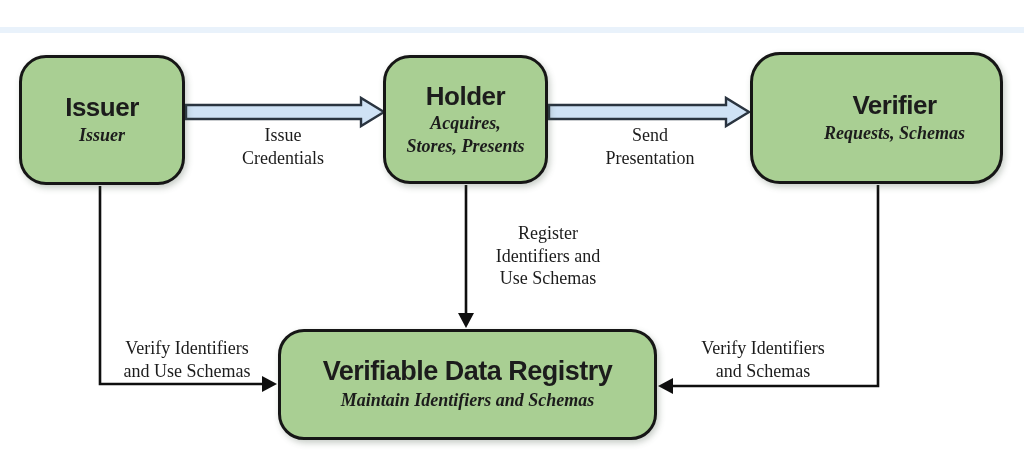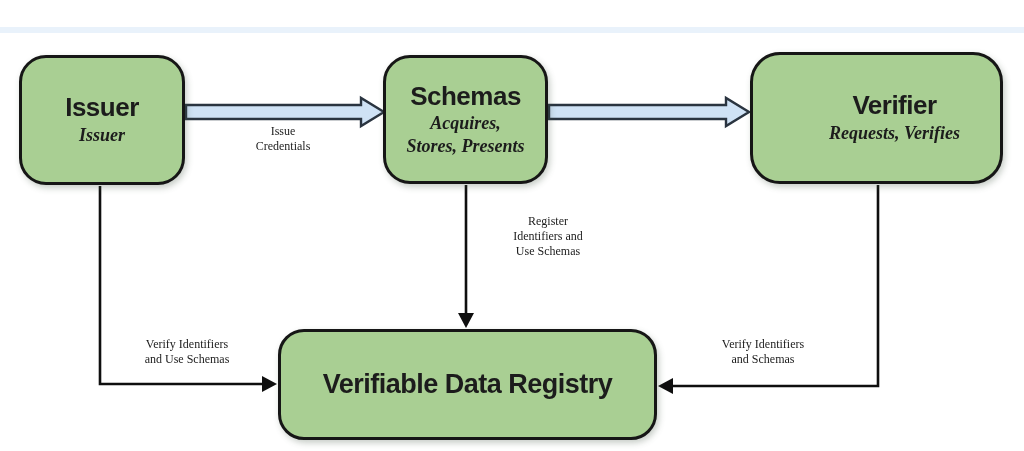--- a/index.html
+++ b/index.html
@@ -85,28 +85,28 @@
   .node-issuer   { left: 19px;  top: 28px;  width: 166px; height: 130px; border-radius: 27px; }
   .node-holder   { left: 383px; top: 28px;  width: 165px; height: 129px; border-radius: 27px; }
   .node-verifier { left: 750px; top: 25px;  width: 253px; height: 132px; border-radius: 30px; padding-left: 36px; }
   .node-registry { left: 278px; top: 302px; width: 379px; height: 111px; border-radius: 26px; }
   .node-registry .node-title { font-size: 27px; }
 
   .edge-label {
     position: absolute;
     text-align: center;
     font-family: "Liberation Serif", serif;
-    font-size: 12px;
+    font-size: 18px;
     color: var(--text);
     line-height: 1.26;
     white-space: pre-line;
   }
   .label-issue-credentials { left: 203px; top: 97px;  width: 160px; }
   .label-send-presentation { left: 570px; top: 97px;  width: 160px; }
-  .label-register          { left: 468px; top: 187px; width: 160px; }
+  .label-register          { left: 468px; top: 195px; width: 160px; }
   .label-verify-left       { left: 107px; top: 310px; width: 160px; }
   .label-verify-right      { left: 683px; top: 310px; width: 160px; }
 </style>
 </head>
 <body>
 
 <div class="canvas">
 
   <div class="strip top"></div>
   <div class="strip bottom"></div>
@@ -132,36 +132,39 @@
       <polygon class="connector-head" points="673,351 673,367 658,359"></polygon>
     </g>
   </svg>
 
   <div class="node node-issuer">
     <div class="node-title">Issuer</div>
     <div class="node-subtitle">Issuer</div>
   </div>
 
   <div class="node node-holder">
-    <div class="node-title">Schemas</div>
+    <div class="node-title">Holder</div>
     <div class="node-subtitle">Acquires,
 Stores, Presents</div>
   </div>
 
   <div class="node node-verifier">
     <div class="node-title">Verifier</div>
-    <div class="node-subtitle">Requests, Verifies</div>
+    <div class="node-subtitle">Requests, Schemas</div>
   </div>
 
   <div class="node node-registry">
     <div class="node-title">Verifiable Data Registry</div>
+    <div class="node-subtitle">Maintain Identifiers and Schemas</div>
   </div>
 
   <div class="edge-label label-issue-credentials">Issue
 Credentials</div>
+  <div class="edge-label label-send-presentation">Send
+Presentation</div>
   <div class="edge-label label-register">Register
 Identifiers and
 Use Schemas</div>
   <div class="edge-label label-verify-left">Verify Identifiers
 and Use Schemas</div>
   <div class="edge-label label-verify-right">Verify Identifiers
 and Schemas</div>
 
 </div>
 

